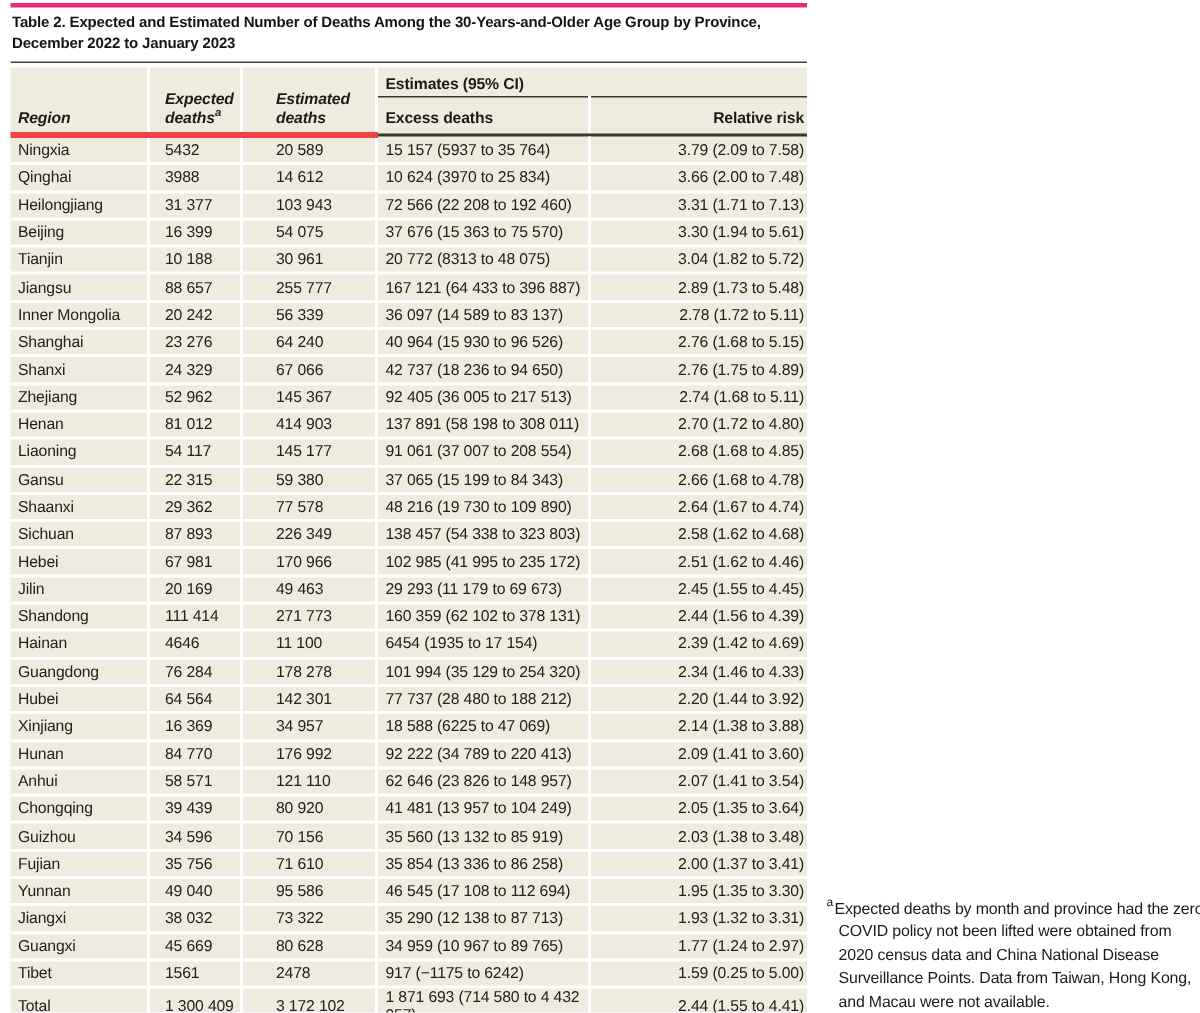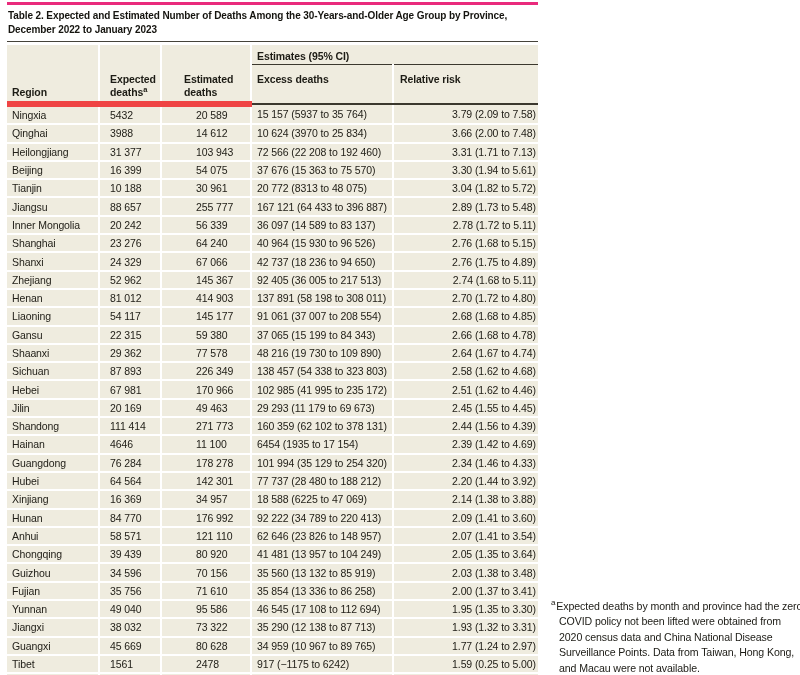--- a/index.html
+++ b/index.html
@@ -20,27 +20,27 @@
     font-size:10.5px;color:#23211a;letter-spacing:-0.1px;
   }
   col.c1{width:92px;} col.c2{width:62px;} col.c3{width:90px;}
   col.c4{width:142px;} col.c5{width:145px;}
   th,td{
     background:#efecdf;border-right:2px solid #ffffff;border-bottom:2px solid #ffffff;
     text-align:left;font-weight:normal;margin:0;
   }
   th:last-child,td:last-child{border-right:none;}
   thead th{font-weight:bold;vertical-align:bottom;color:#1d1c15;line-height:12.5px;}
-  th.col-head{border-bottom:6px solid #ef4444;padding:2px 14px 3px 5px;}
+  th.col-head{border-bottom:4px solid #ef4444;padding:2px 14px 3px 5px;font-style:italic;}
   th.pad2{padding-left:10px;} th.pad3{padding-left:22px;}
   th.group{border-bottom:1.4px solid #3b382e;height:15px;padding:2px 2px 2px 5px;vertical-align:bottom;}
-  th.sub{border-bottom:2px solid #3b382e;height:18px;padding:2px 2px 18px 5px;vertical-align:bottom;}
+  th.sub{border-bottom:2px solid #3b382e;height:18px;padding:2px 2px 4px 5px;vertical-align:bottom;}
   tbody td{height:16.3px;padding:0 2px 0 5px;vertical-align:middle;}
   tbody td.cell-expected{padding-left:10px;}
-  tbody td.cell-estimated{padding-left:34px;}
+  tbody td.cell-estimated{padding-left:22px;}
   tbody td.cell-excess{padding-left:5px;margin-left:32px;}
   tbody td.cell-rr{padding-left:6px;text-align:right;}
   tbody tr:last-child td{border-bottom:2.5px solid #3b382e;}
   sup{font-size:7.5px;line-height:0;}
   .footnote{
     position:absolute;left:551px;top:599px;width:245px;
     font-size:10.6px;line-height:15.4px;color:#1c1b15;
     padding-left:8px;text-indent:-8px;letter-spacing:-0.1px;
   }
   .footnote sup{font-size:8px;margin-right:1px;}
@@ -68,21 +68,21 @@
         <th class="col-head pad2" rowspan="2">
           <span>Expected deaths</span><sup>a</sup>
         </th>
         <th class="col-head pad3" rowspan="2">
           <span>Estimated deaths</span>
         </th>
         <th class="group" colspan="2">Estimates (95% CI)</th>
       </tr>
       <tr>
         <th class="sub">Excess deaths</th>
-        <th class="sub" style="padding-left:6px;">Relative risk</th>
+        <th class="sub" style="padding-left:6px;text-align:right;">Relative risk</th>
       </tr>
     </thead>
     <tbody>
         <tr>
     <td class="cell-region">Ningxia</td>
     <td class="cell-expected">5432</td>
     <td class="cell-estimated">20 589</td>
     <td class="cell-excess">15 157 (5937 to 35 764)</td>
     <td class="cell-rr">3.79 (2.09 to 7.58)</td>
   </tr>

